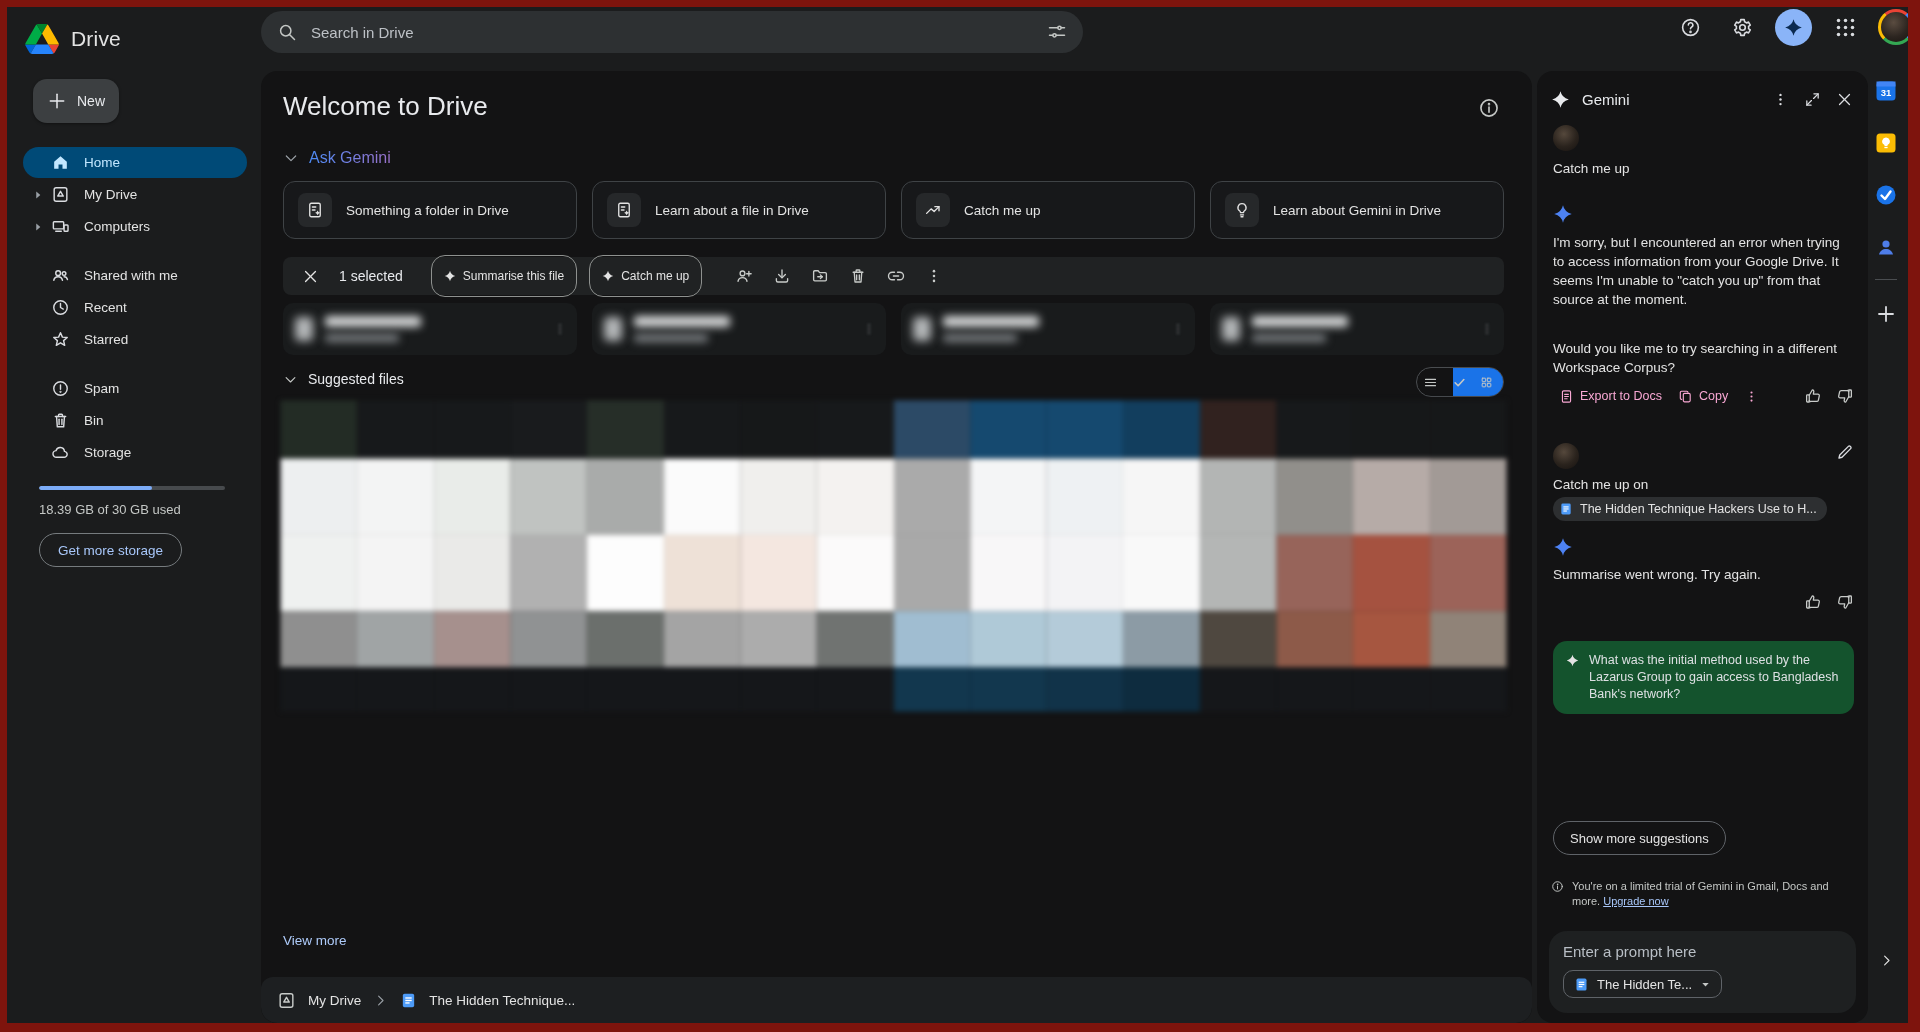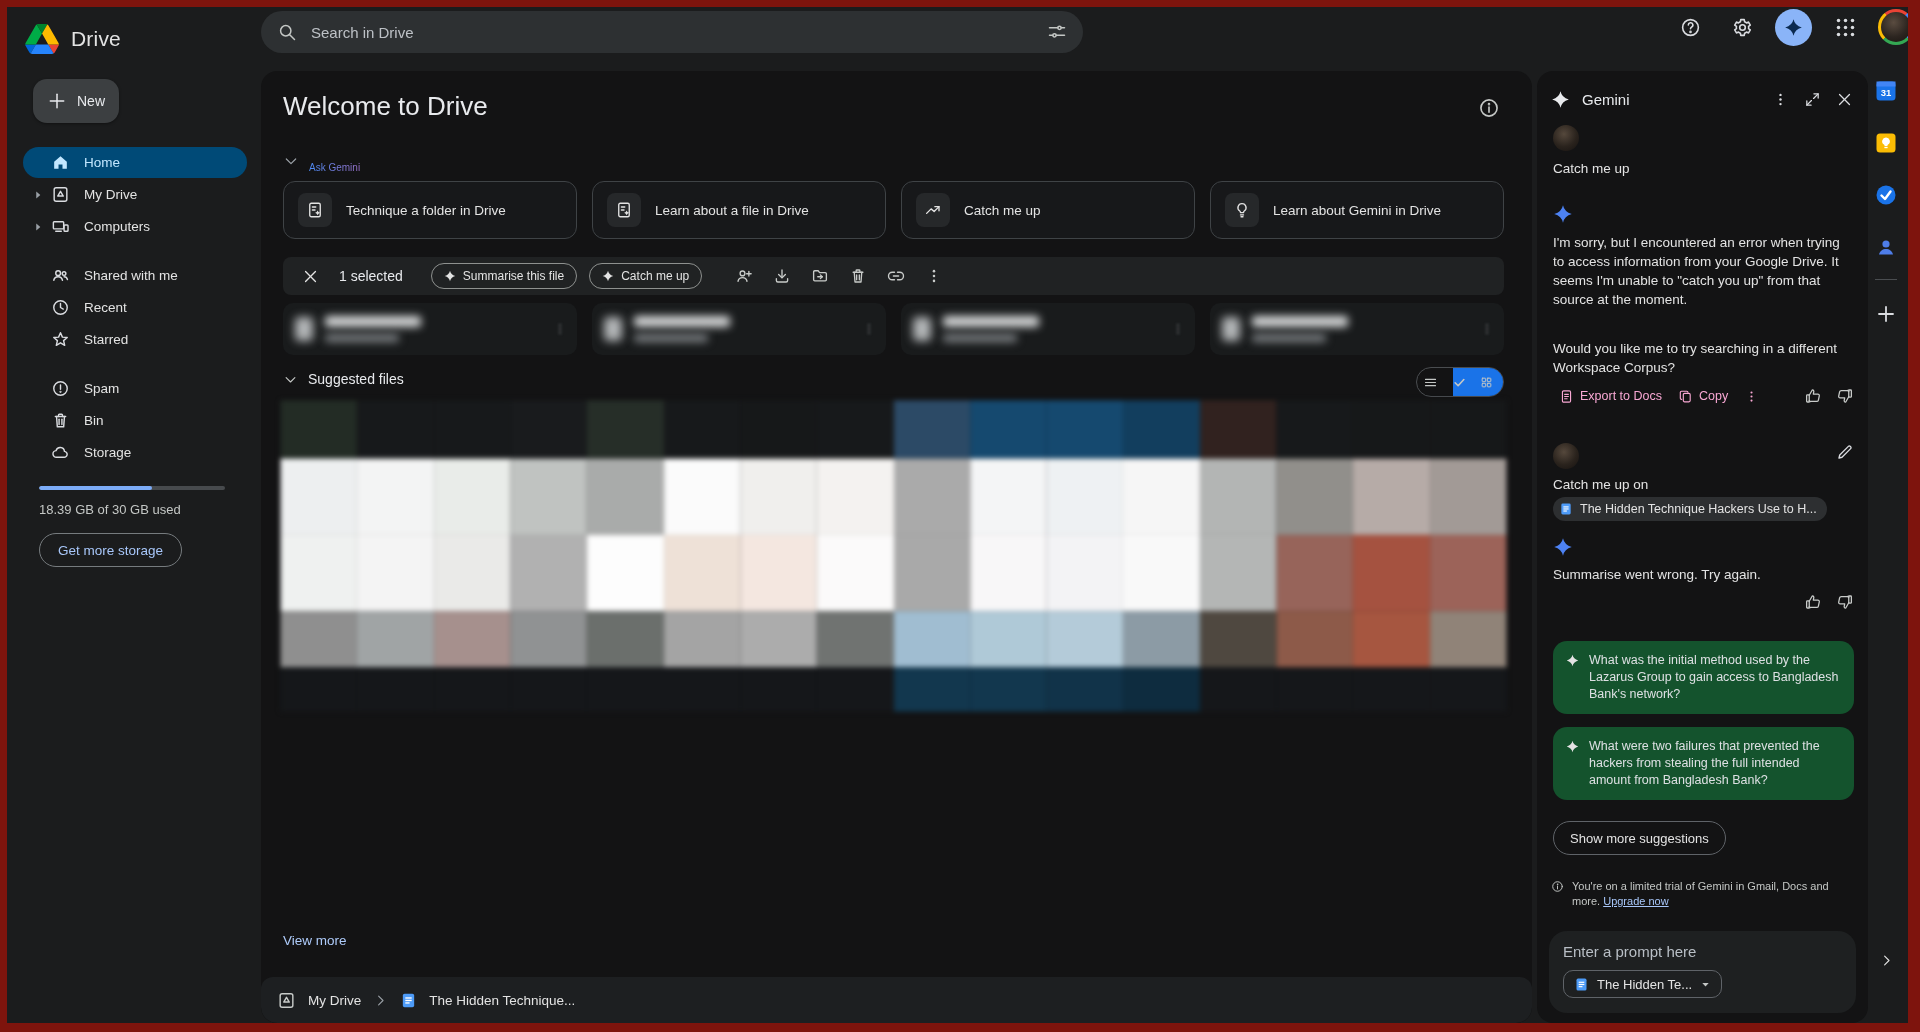--- a/index.html
+++ b/index.html
@@ -54,37 +54,37 @@
   .more-storage { margin:16px 0 0 32px; height:34px; padding:0 18px; border:1px solid #767b7e; border-radius:17px;
     background:transparent; color:#a8c7fa; font-size:13.5px; font-weight:500; cursor:pointer; }
 
   
   .main { position:absolute; left:261px; top:71px; width:1271px; bottom:9px; background:#131314;
     border-radius:16px; overflow:hidden; }
   .main-title { position:absolute; left:22px; top:20px; font-size:26px; font-weight:400; color:#e8eaed; }
   .info-btn { position:absolute; right:32px; top:26px; width:22px; height:22px; color:#c4c7c5; cursor:pointer; }
   .ask-row { position:absolute; left:22px; top:78px; display:flex; align-items:center; gap:10px; cursor:pointer; }
   .ask-row .icon { width:16px; height:16px; color:#9aa0a6; }
-  .ask-label { font-size:10px; font-weight:500; background:linear-gradient(90deg,#4c8bf5,#9b72cb);
-    -webkit-background-clip:text; background-clip:text; color:transparent;margin-top:13px; }
+  .ask-label { font-size:16px; font-weight:500; background:linear-gradient(90deg,#4c8bf5,#9b72cb);
+    -webkit-background-clip:text; background-clip:text; color:transparent; }
   .cards-row { position:absolute; left:22px; top:110px; width:1221px; display:flex; gap:15px; }
   .ask-card { flex:1; height:58px; background:#17181a; border:1px solid #3f4346; border-radius:12px;
     display:flex; align-items:center; gap:14px; padding:0 14px; cursor:pointer; }
   .ask-card .tile { width:34px; height:34px; border-radius:8px; background:#26282a; display:flex;
     align-items:center; justify-content:center; color:#e3e3e3; }
   .ask-card .tile .icon { width:18px; height:18px; }
   .ask-card .lbl { font-size:13.5px; color:#e3e3e3; }
 
   .sel-toolbar { position:absolute; left:22px; top:186px; width:1221px; height:38px; background:#202223;
     border-radius:8px; display:flex; align-items:center; padding:0 12px; gap:14px; }
   .sel-toolbar .xbtn { width:30px; height:30px; border:none; background:transparent; color:#e3e3e3;
     display:flex; align-items:center; justify-content:center; cursor:pointer; }
   .sel-toolbar .xbtn .icon { width:17px; height:17px; }
   .sel-count { font-size:14px; color:#e8eaed; margin-right:14px; }
-  .sel-chip { height:26px; padding:0 12px; border:1px solid #8e918f; border-radius:14px; background:transparent;
+  .sel-chip { height:42px; padding:0 12px; border:1px solid #8e918f; border-radius:14px; background:transparent;
     color:#e3e3e3; font-size:12px; display:flex; align-items:center; gap:7px; cursor:pointer; }
   .sel-chip .icon { width:12px; height:12px; }
   .sel-actions { display:flex; align-items:center; gap:6px; margin-left:12px; }
   .sel-actions .abtn { width:32px; height:32px; border:none; background:transparent; color:#c8cbc9;
     display:flex; align-items:center; justify-content:center; cursor:pointer; border-radius:50%; }
   .sel-actions .abtn .icon { width:18px; height:18px; }
 
   .files-strip { position:absolute; left:22px; top:232px; width:1221px; display:flex; gap:15px; }
   .file-card { flex:1; height:52px; background:#191b1c; border-radius:10px; position:relative;
     display:flex; align-items:center; padding:0 12px; gap:12px; overflow:hidden; cursor:pointer; }
@@ -405,21 +405,21 @@
           <span class="tile">
             <span class="icon ">
               <svg viewBox="0 0 24 24" fill="none" stroke="currentColor" stroke-width="1.8" stroke-linecap="round" stroke-linejoin="round">
                 <rect x="5" y="3" width="14" height="18" rx="2"></rect>
                 <line x1="8.5" y1="8" x2="13" y2="8"></line>
                 <line x1="8.5" y1="12" x2="12" y2="12"></line>
                 <path fill="currentColor" stroke="none" d="M15.5 12.5 Q16.2 15 18.8 15.8 Q16.2 16.6 15.5 19 Q14.8 16.6 12.2 15.8 Q14.8 15 15.5 12.5Z"></path>
               </svg>
             </span>
           </span>
-          <span class="lbl">Technique a folder in Drive</span>
+          <span class="lbl">Something a folder in Drive</span>
         </div>
         <div class="ask-card">
           <span class="tile">
             <span class="icon ">
               <svg viewBox="0 0 24 24" fill="none" stroke="currentColor" stroke-width="1.8" stroke-linecap="round" stroke-linejoin="round">
                 <rect x="5" y="3" width="14" height="18" rx="2"></rect>
                 <line x1="8.5" y1="8" x2="13" y2="8"></line>
                 <line x1="8.5" y1="12" x2="12" y2="12"></line>
                 <path fill="currentColor" stroke="none" d="M15.5 12.5 Q16.2 15 18.8 15.8 Q16.2 16.6 15.5 19 Q14.8 16.6 12.2 15.8 Q14.8 15 15.5 12.5Z"></path>
               </svg>
@@ -889,28 +889,20 @@
 
     <div class="g-abs" id="g-suggestions" style="top:570px;display:flex;flex-direction:column;gap:13px;">
         <div class="g-sug">
           <span class="icon ">
             <svg viewBox="0 0 24 24">
               <path fill="currentColor" d="M12 1.5 Q13.6 9.4 22.5 12 Q13.6 14.6 12 22.5 Q10.4 14.6 1.5 12 Q10.4 9.4 12 1.5 Z"></path>
             </svg>
           </span>
           <div class="txt">What was the initial method used by the Lazarus Group to gain access to Bangladesh Bank's network?</div>
         </div>
-        <div class="g-sug">
-          <span class="icon ">
-            <svg viewBox="0 0 24 24">
-              <path fill="currentColor" d="M12 1.5 Q13.6 9.4 22.5 12 Q13.6 14.6 12 22.5 Q10.4 14.6 1.5 12 Q10.4 9.4 12 1.5 Z"></path>
-            </svg>
-          </span>
-          <div class="txt">What were two failures that prevented the hackers from stealing the full intended amount from Bangladesh Bank?</div>
-        </div>
       </div>
     <div class="g-abs" style="top:750px;">
       <button class="show-more">Show more suggestions</button>
     </div>
 
     <div class="g-abs trial" style="top:808px;left:14px;">
       <span class="icon">
           <svg viewBox="0 0 24 24" fill="none" stroke="currentColor" stroke-width="1.8" stroke-linecap="round" stroke-linejoin="round">
             <circle cx="12" cy="12" r="8.8"></circle>
             <line x1="12" y1="11" x2="12" y2="16.5"></line>

